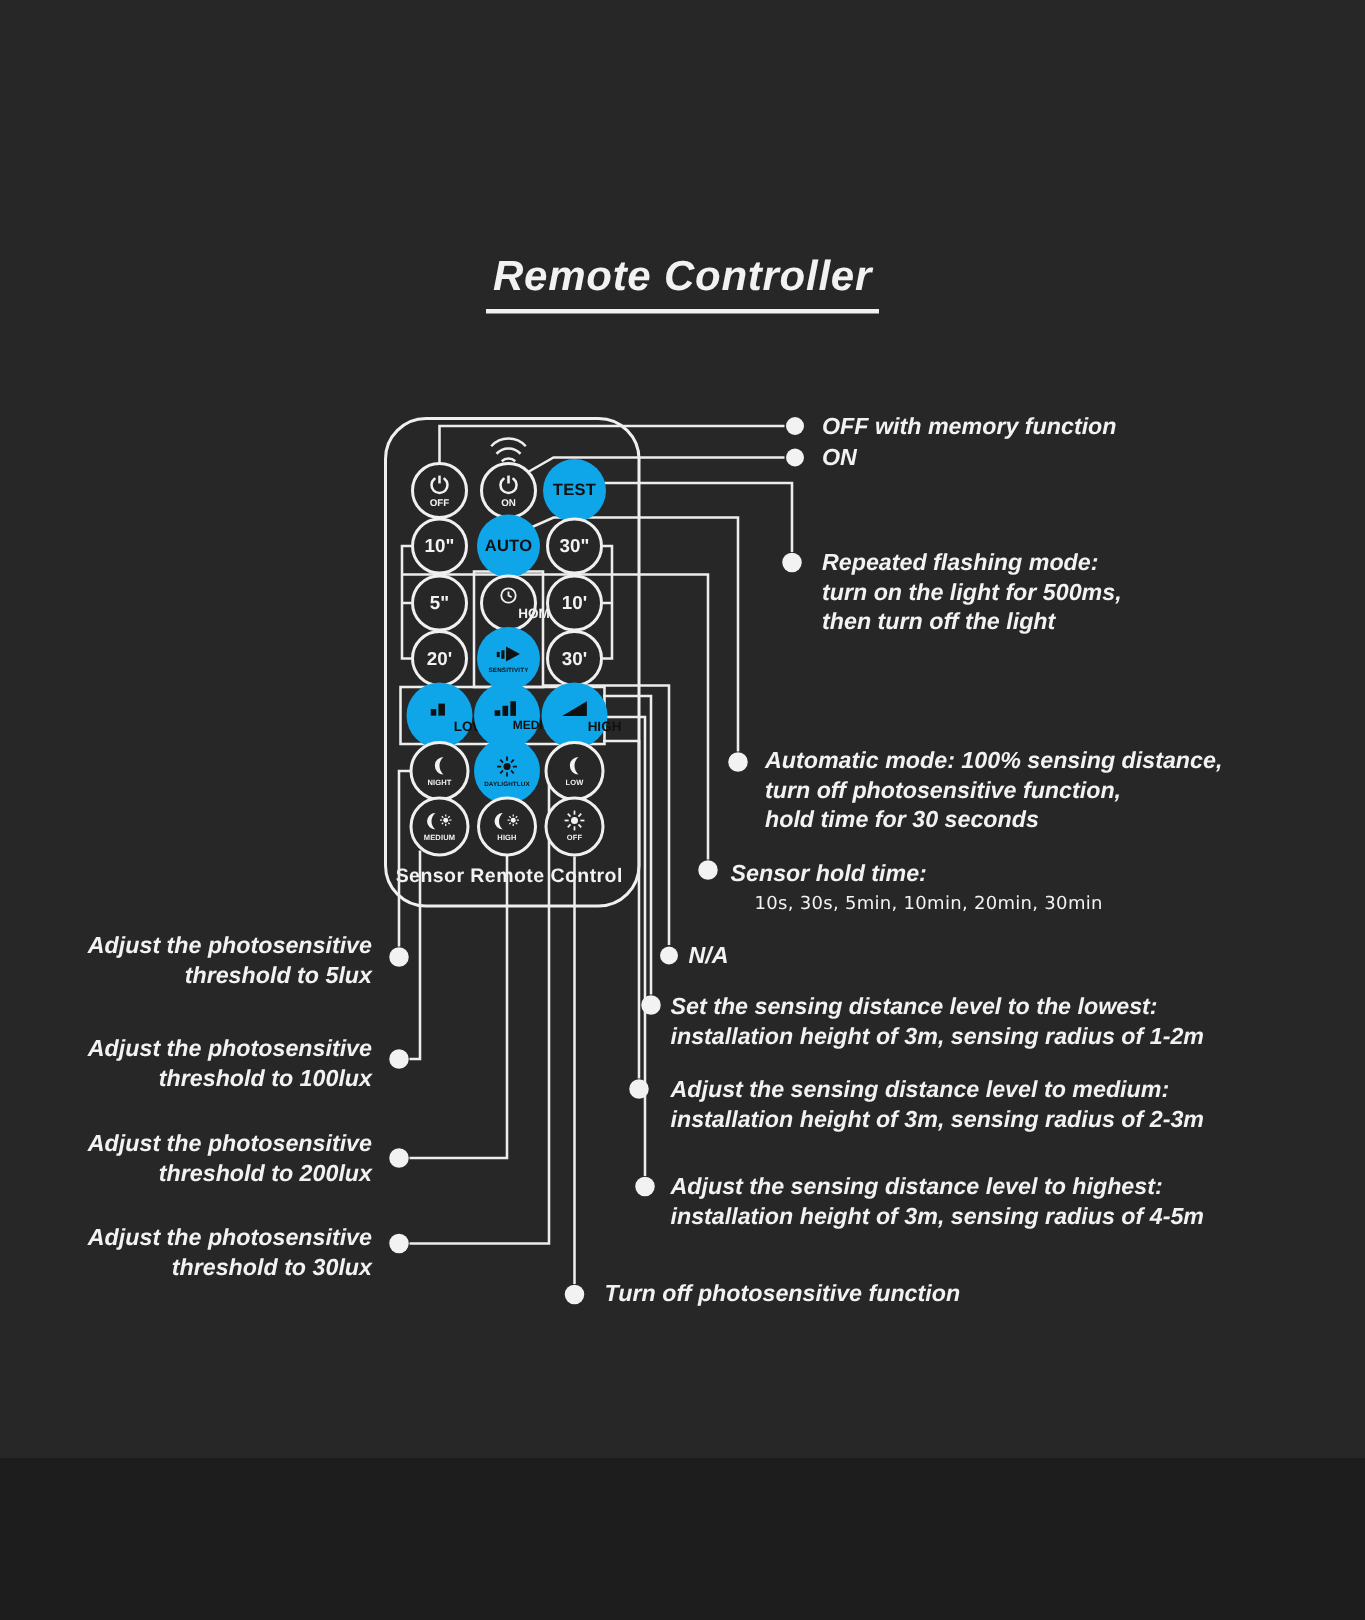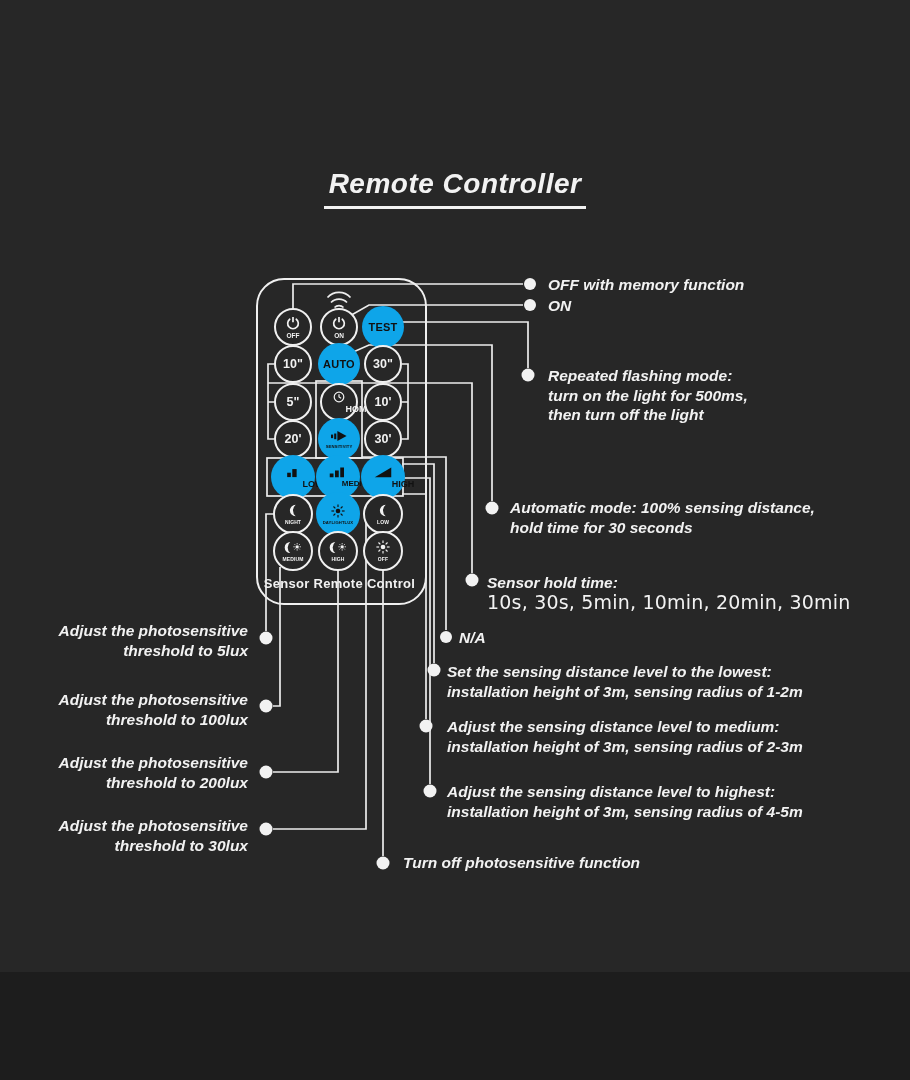--- a/index.html
+++ b/index.html
@@ -40,21 +40,21 @@
   .lbl-xxs{font:bold 4.2px "Liberation Sans",sans-serif;margin-top:2px;letter-spacing:.1px;}
   .ico{display:block;}
   
   .ann{
     position:absolute;color:#f2f2f2;white-space:nowrap;
     font:italic bold 15.5px "Liberation Sans",sans-serif;line-height:19.5px;z-index:2;
   }
   .ann.ralign{text-align:right;}
   .ann .sub{
     font-style:normal;font-weight:normal;
-    font-family:"DejaVu Sans",sans-serif;font-size:19px;letter-spacing:.2px;
+    font-family:"DejaVu Sans",sans-serif;font-size:12px;letter-spacing:.2px;margin-left:16px;
   }
   svg.layer{position:absolute;left:0;top:0;z-index:1;}
 </style>
 </head>
 <body>
 
 <div id="canvas">
 
   <div class="title-wrap">
     <span class="title">Remote Controller</span>
@@ -274,20 +274,21 @@
   <div class="ann" style="left:548px;top:296px;">ON</div>
 
   <div class="ann" style="left:548px;top:366px;font-style:italic;">
     <div>Repeated flashing mode:</div>
     <div>turn on the light for 500ms,</div>
     <div>then turn off the light</div>
   </div>
 
   <div class="ann" style="left:510px;top:498px;">
     <div>Automatic mode: 100% sensing distance,</div>
+    <div>turn off photosensitive function,</div>
     <div>hold time for 30 seconds</div>
   </div>
 
   <div class="ann" style="left:487px;top:573px;">
     <div>Sensor hold time:</div>
     <div class="sub">10s, 30s, 5min, 10min, 20min, 30min</div>
   </div>
 
   <div class="ann" style="left:459px;top:628px;">N/A</div>
 

